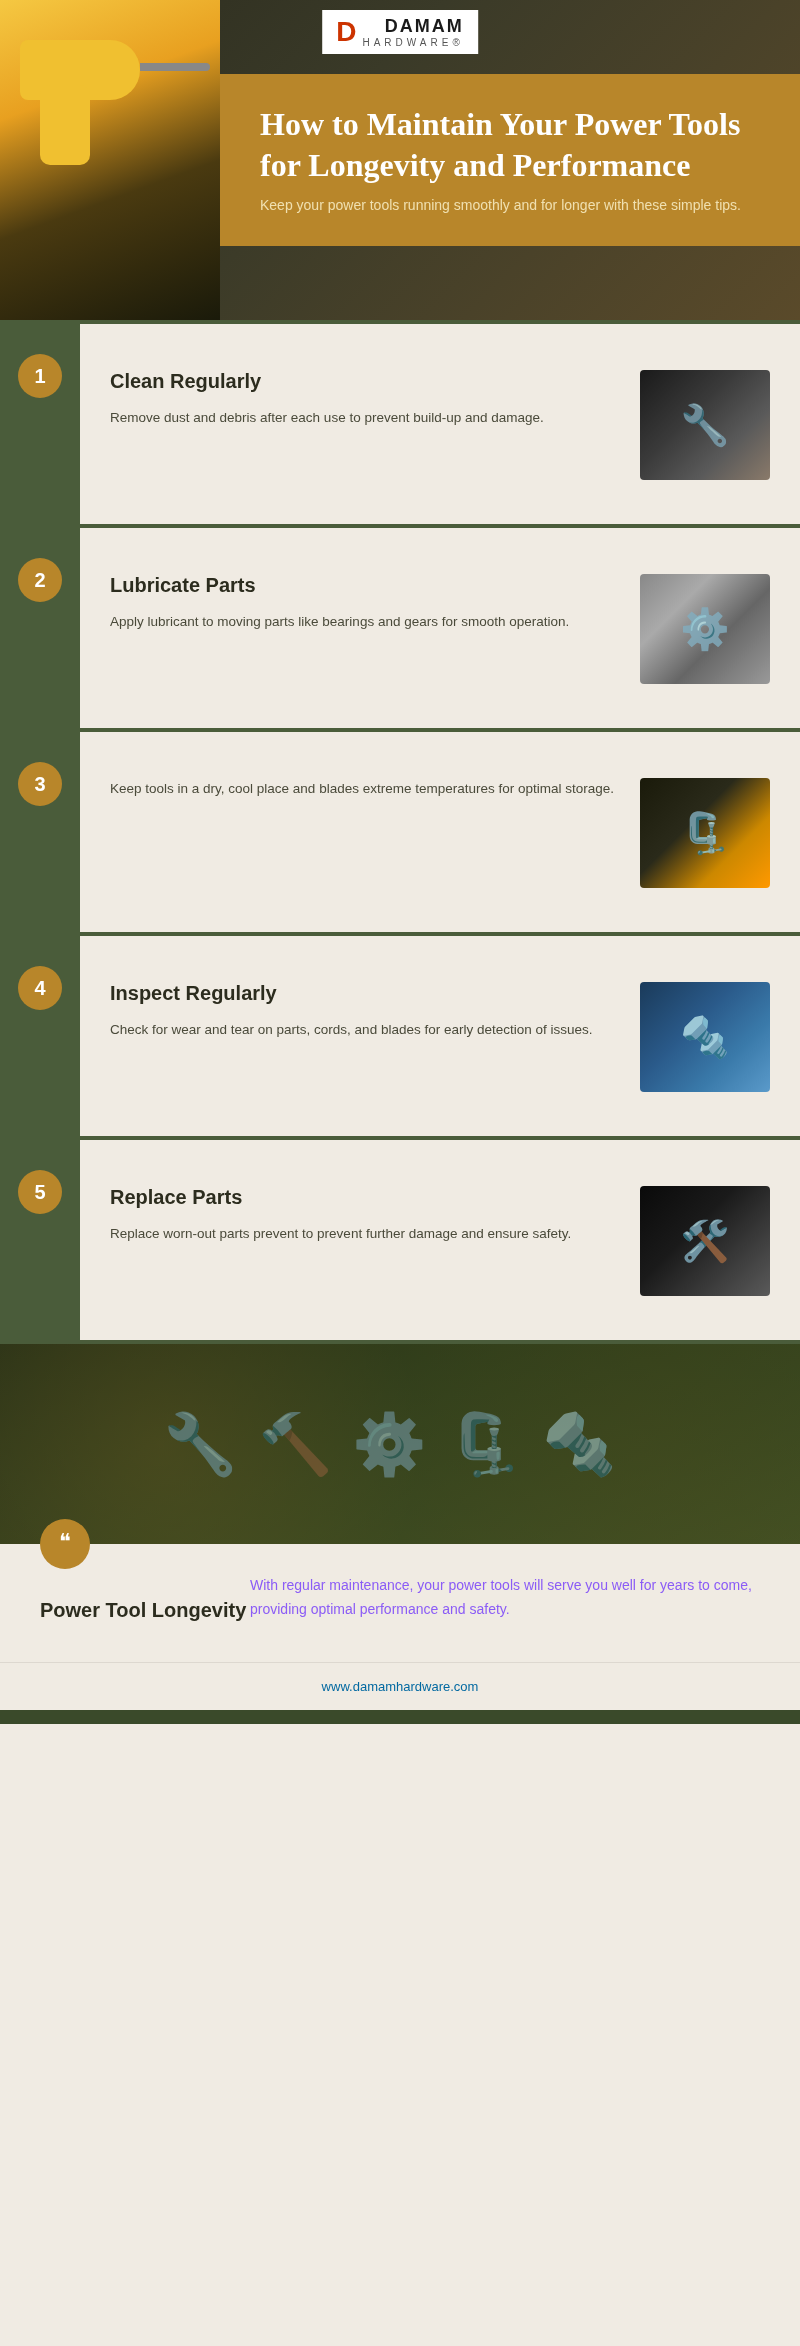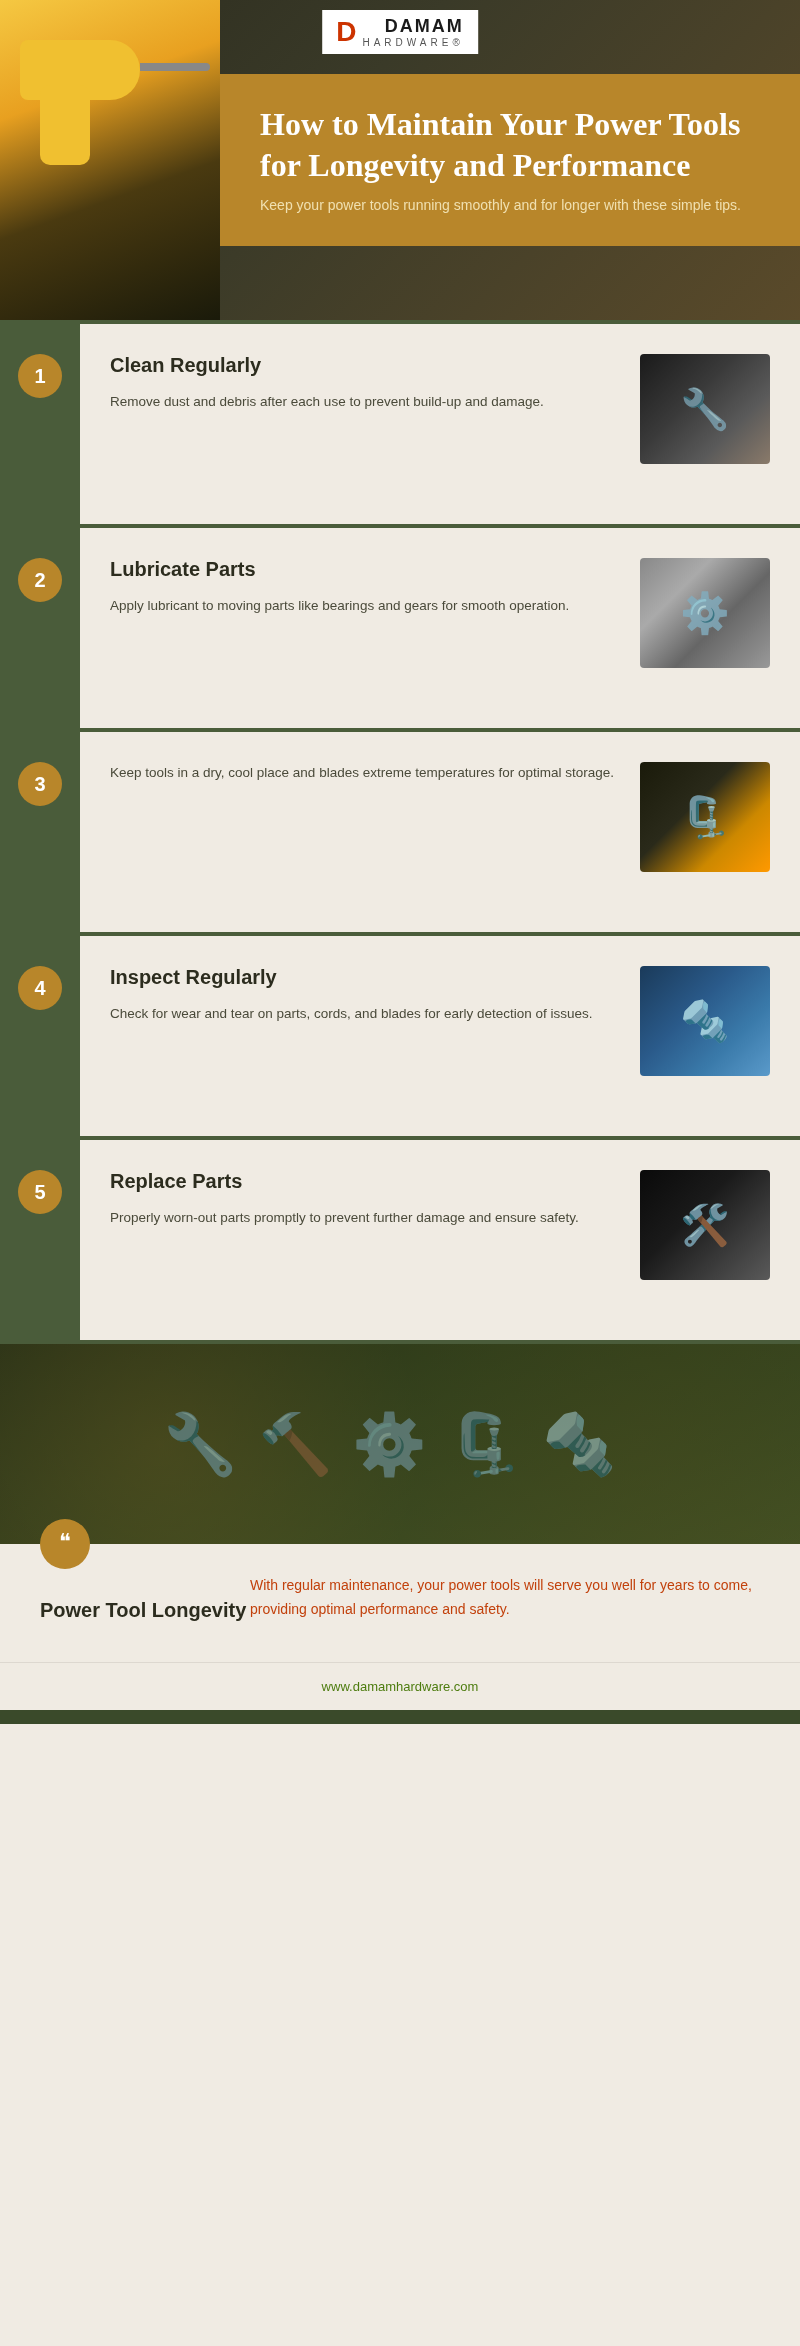--- a/index.html
+++ b/index.html
@@ -156,20 +156,21 @@
       font-weight: bold;
       font-family: Arial, sans-serif;
     }
     .step-content-area {
       flex: 1;
       background: #f0ebe3;
       padding: 30px 30px 30px 30px;
       display: flex;
       flex-direction: column;
       gap: 14px;
+      margin-top: 16px;
     }
     .step-row {
       display: flex;
       align-items: flex-start;
       gap: 20px;
     }
     .step-text-block {
       flex: 1;
     }
     .step-title {
@@ -302,30 +303,30 @@
     .footer-label {
       font-size: 20px;
       font-weight: bold;
       color: #2c2c1e;
       white-space: nowrap;
       font-family: Arial, sans-serif;
       min-width: 180px;
     }
     .footer-quote-text {
       font-size: 14px;
-      color: #c2410c;
+      color: #8b5cf6;
       line-height: 1.7;
       font-family: Arial, sans-serif;
     }
     .footer-url {
       text-align: center;
       padding: 16px;
       background: #f0ebe3;
       font-size: 13px;
-      color: #4d7c0f;
+      color: #0369a1;
       font-family: Arial, sans-serif;
       border-top: 1px solid #ddd8d0;
     }
 
     .footer-dark-bg {
       height: 200px;
       background: linear-gradient(to bottom, 
         rgba(40,50,20,0.85),
         rgba(60,70,30,0.95)
       );
@@ -451,21 +452,21 @@
   <div class="step-divider"></div>
   <div class="step-section">
     <div class="step-container">
       <div class="step-sidebar">
         <div class="step-number-circle">5</div>
       </div>
       <div class="step-content-area">
         <div class="step-row">
           <div class="step-text-block">
             <div class="step-title">Replace Parts</div>
-            <div class="step-desc">Properly worn-out parts promptly to prevent further damage and ensure safety.</div>
+            <div class="step-desc">Replace worn-out parts prevent to prevent further damage and ensure safety.</div>
           </div>
           <div class="step-image-placeholder img-replace"></div>
         </div>
       </div>
     </div>
   </div>
 
 </div>
 
 <div class="step-divider"></div>

